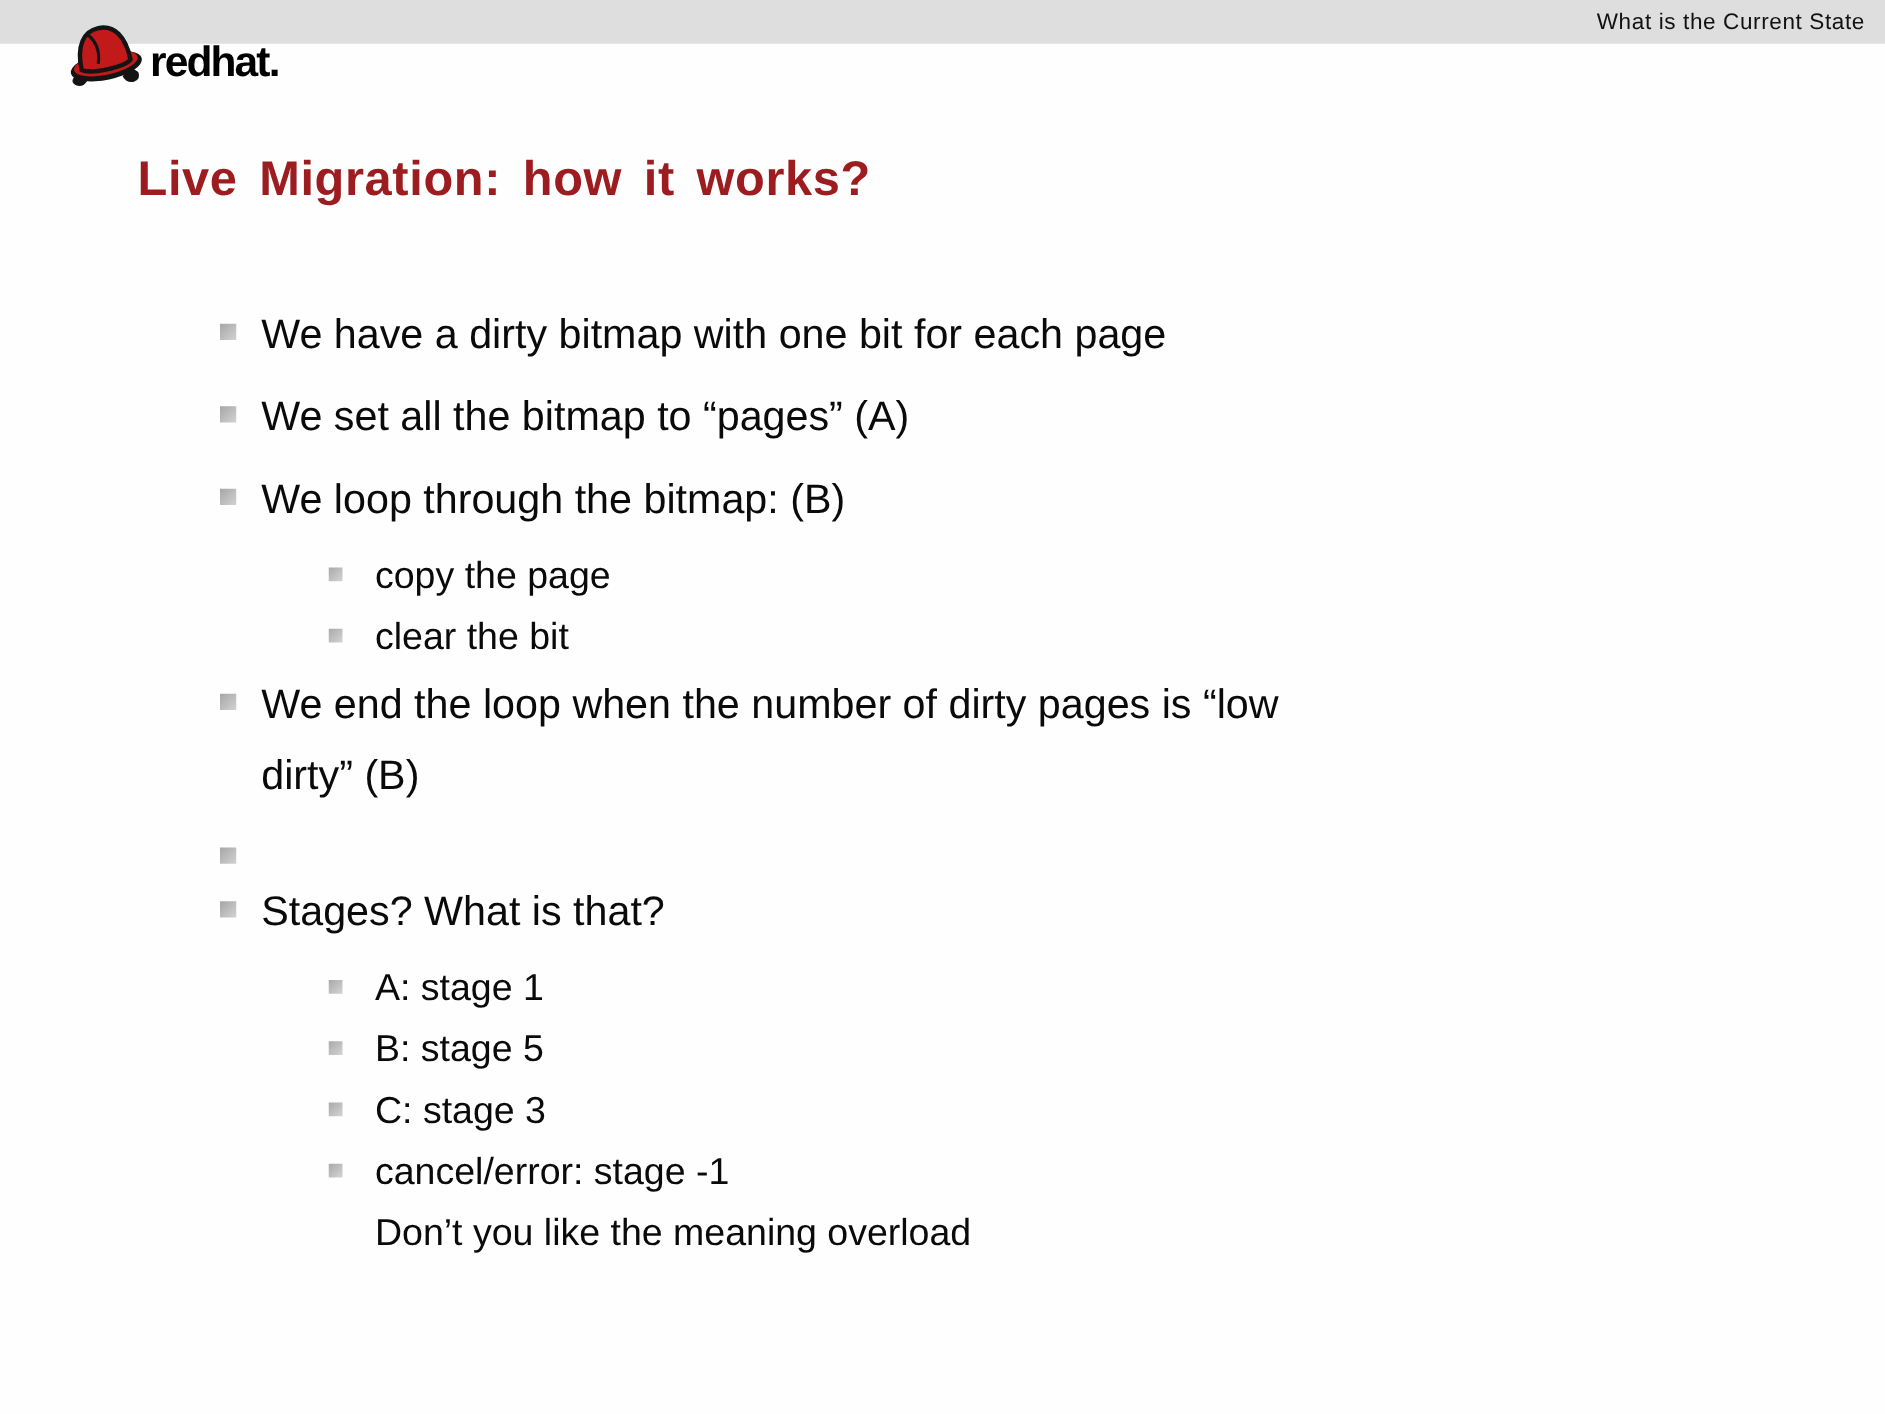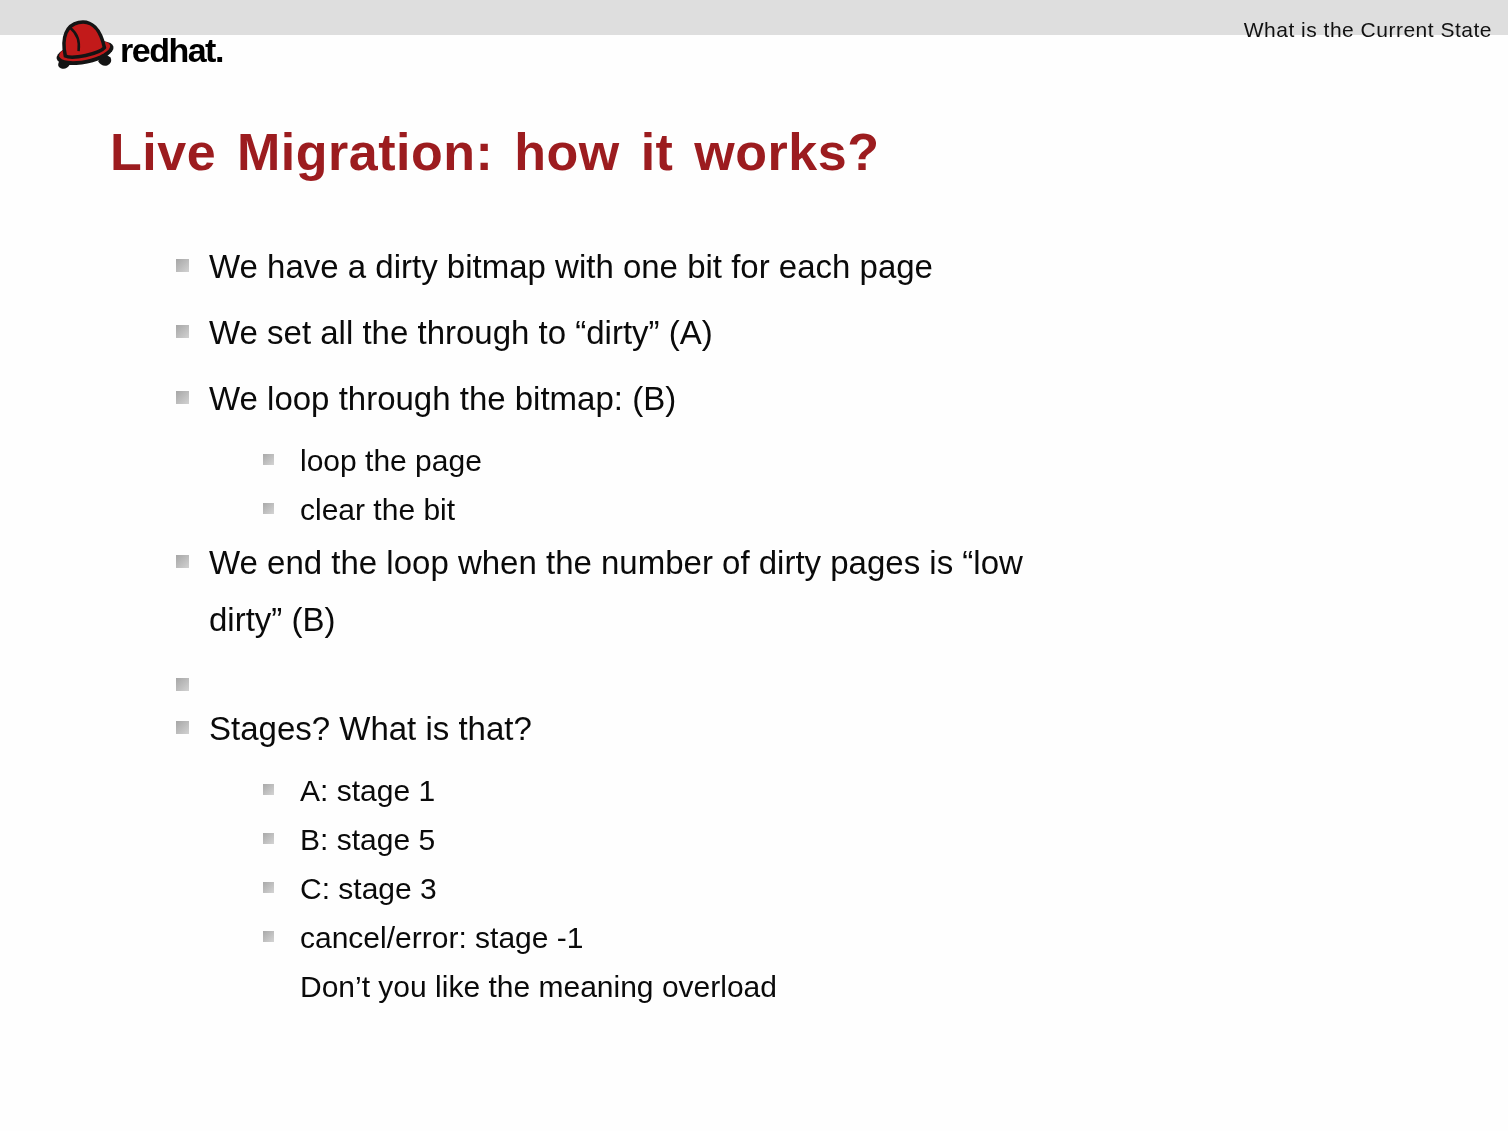--- a/index.html
+++ b/index.html
@@ -16,23 +16,23 @@
   
   .topbar {
     position: absolute;
     left: 0; top: 0;
     width: 100%;
     height: 35px;
     background: #dedede;
   }
   .topbar .headnote {
     position: absolute;
-    right: 16px; top: 12px;
+    right: 16px; top: 0;
     line-height: 35px;
-    font-size: 21px;
+    font-size: 18px;
     color: #111;
     letter-spacing: 0.5px;
   }
 
   
   .logo {
     position: absolute;
     left: 50px; top: 12px;
     display: flex;
     align-items: flex-end;
@@ -46,21 +46,21 @@
     padding-bottom: 4px;
     white-space: nowrap;
   }
   .logo .wordmark .b1 { font-weight: 900; }
   .logo .wordmark .b2 { font-weight: 700; }
 
   
   .slide-title {
     position: absolute;
     left: 110px; top: 122px;
-    font-size: 52px;
+    font-size: 39px;
     font-weight: bold;
     color: #9c1c1f;
     word-spacing: 6px;
     letter-spacing: 0.5px;
     white-space: nowrap;
   }
 
   
   .content {
     position: absolute;
@@ -138,35 +138,35 @@
     <div class="item level1">
       <span class="bullet"></span>
       <span class="text">
           <span class="line">We have a dirty bitmap with one bit for each page</span>
         </span>
     </div>
 
     <div class="item level1">
       <span class="bullet"></span>
       <span class="text">
-          <span class="line">We set all the through to “dirty” (A)</span>
+          <span class="line">We set all the bitmap to “pages” (A)</span>
         </span>
     </div>
 
     <div class="item level1">
       <span class="bullet"></span>
       <span class="text">
           <span class="line">We loop through the bitmap: (B)</span>
         </span>
     </div>
 
     <div class="item level2">
       <span class="bullet"></span>
       <span class="text">
-          <span class="line">loop the page</span>
+          <span class="line">copy the page</span>
         </span>
     </div>
 
     <div class="item level2">
       <span class="bullet"></span>
       <span class="text">
           <span class="line">clear the bit</span>
         </span>
     </div>
 

